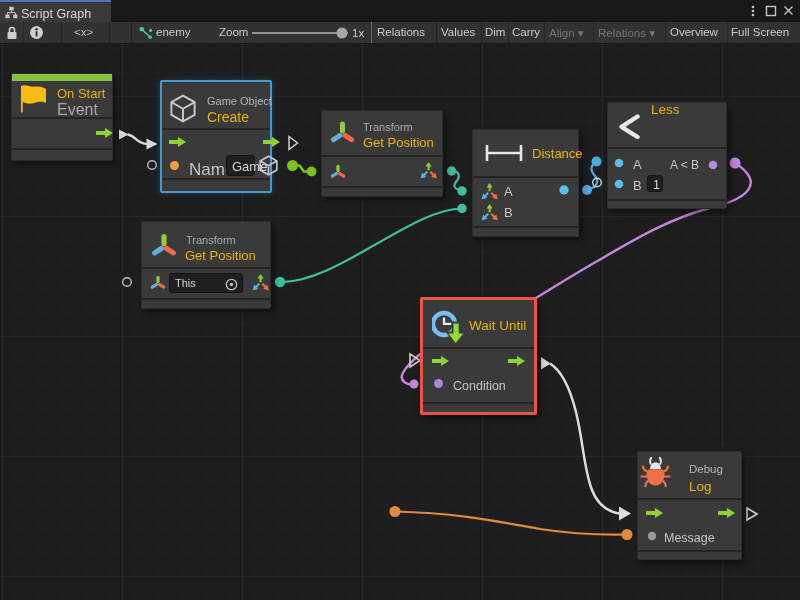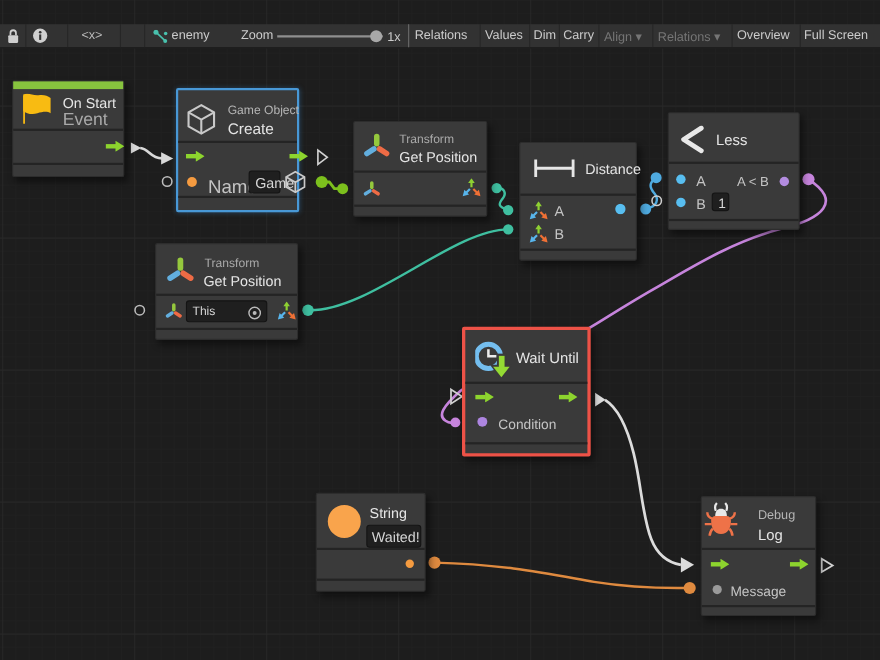--- a/index.html
+++ b/index.html
@@ -21,21 +21,21 @@
       linear-gradient(#272727 1px, transparent 1px),
       linear-gradient(90deg,#272727 1px, transparent 1px),
       linear-gradient(#202020 1px, transparent 1px),
       linear-gradient(90deg,#202020 1px, transparent 1px);
     background-size:120px 120px,120px 120px,12px 12px,12px 12px;
     background-position:0 96px,2px 0,0 0,2px 0;}
   #wires{position:absolute;left:0;top:0;z-index:1;}
   .node{position:absolute;background:#3a3a3a;border:1px solid #2d2d2d;border-radius:2px;
         box-shadow:3px 4px 7px rgba(0,0,0,0.45);box-sizing:border-box;z-index:2;}
   .div{position:absolute;left:0;width:100%;height:2px;background:#242424;}
-  .t{position:absolute;line-height:1;color:#e5e5e5;white-space:nowrap;}
+  .t{position:absolute;line-height:1;color:#eab308;white-space:nowrap;}
   .sub{color:#a9a9a9;}
   .lab{color:#c4c4c4;}
   .fld{position:absolute;background:#1f1f1f;border:1px solid #141414;border-radius:3px;
        box-sizing:border-box;color:#d6d6d6;}
   .ic{position:absolute;}
 </style>
 </head>
 <body>
 <div id="app">
 
@@ -58,20 +58,39 @@
         <line x1="10.3" y1="9.8" x2="13.7" y2="13.2" stroke="#f07035" stroke-width="2"></line>
         <polygon points="15.3,10.6 16.9,16.4 11.1,14.8" fill="#f07035"></polygon>
       </g>
       <g id="cube" fill="none" stroke="#c9c9c9">
         <path d="M10,1.2 L18.8,6.2 V15.8 L10,20.8 L1.2,15.8 V6.2 Z"></path>
         <path d="M1.2,6.2 L10,11.2 L18.8,6.2 M10,11.2 V20.8"></path>
       </g>
     </defs>
   </svg>
 
+  <div id="tabbar">
+    <div id="tab">
+      <svg class="ic" style="left:5px;top:4px" width="13" height="13" viewBox="0 0 13 13">
+        <rect x="4.2" y="0.8" width="4.6" height="3.6" fill="#c8c8c8"></rect>
+        <rect x="0.4" y="8.4" width="4.2" height="3.8" fill="#c8c8c8"></rect>
+        <rect x="8.2" y="8.4" width="4.2" height="3.8" fill="#c8c8c8"></rect>
+        <path d="M6.5,4.4 V6.6 M2.5,8.4 V6.6 H10.3 V8.4" stroke="#c8c8c8" fill="none"></path>
+      </svg>
+      <span class="lbl">Script Graph</span>
+    </div>
+
+    <svg class="ic" style="left:748px;top:3px" width="48" height="16" viewBox="0 0 48 16">
+      <circle cx="5" cy="4" r="1.3" fill="#c4c4c4"></circle>
+        <circle cx="5" cy="8" r="1.3" fill="#c4c4c4"></circle>
+        <circle cx="5" cy="12" r="1.3" fill="#c4c4c4"></circle>
+      <rect x="18.5" y="3.5" width="9" height="9" fill="none" stroke="#c4c4c4" stroke-width="1.4"></rect>
+      <path d="M36.5,3.5 L44.5,11.5 M44.5,3.5 L36.5,11.5" stroke="#c4c4c4" stroke-width="1.4"></path>
+    </svg>
+  </div>
 
   <div id="toolbar">
     <svg class="ic" style="left:6px;top:4px" width="12" height="14" viewBox="0 0 12 14">
       <rect x="1.5" y="6" width="9" height="7" rx="1" fill="#cfcfcf"></rect>
       <path d="M3.5,6 V4 a2.5,2.5 0 0 1 5,0 V6" fill="none" stroke="#cfcfcf" stroke-width="1.6"></path>
     </svg>
     <svg class="ic" style="left:29px;top:3px" width="15" height="15" viewBox="0 0 15 15">
       <circle cx="7.5" cy="7.5" r="6.5" fill="#cfcfcf"></circle>
       <rect x="6.6" y="6.3" width="1.9" height="5" fill="#303030"></rect>
       <circle cx="7.55" cy="4.3" r="1.2" fill="#303030"></circle>
@@ -228,21 +247,21 @@
           <use href="#vec3"></use>
         </svg>
     <div class="t lab" style="left:31px;top:75.5px;font-size:13px">B</div>
     <div class="div" style="top:96px"></div>
   </div>
 
   <div class="node" style="left:607px;top:102px;width:120px;height:107px">
     <svg class="ic" style="left:10px;top:11px" width="24" height="26" viewBox="0 0 24 26">
       <path d="M19.5,2.5 L3.5,12.8 L19.5,23 " fill="none" stroke="#e8e8e8" stroke-width="4.4" stroke-linecap="round" stroke-linejoin="round"></path>
     </svg>
-    <div class="t" style="left:43px;top:18px;font-size:13.5px">Less</div>
+    <div class="t" style="left:43px;top:0;font-size:13.5px">Less</div>
     <div class="div" style="top:44px"></div>
     <svg class="ic" style="left:6px;top:55px" width="10" height="10">
           <circle cx="5" cy="5" r="4.3" fill="#58bef0"></circle>
         </svg>
     <div class="t lab" style="left:25px;top:55px;font-size:13px">A</div>
     <div class="t lab" style="left:62px;top:55.5px;font-size:12px">A &lt; B</div>
     <svg class="ic" style="left:100px;top:56.5px" width="10" height="10">
           <circle cx="5" cy="5" r="4.3" fill="#b38ce0"></circle>
         </svg>
     <svg class="ic" style="left:6px;top:76px" width="10" height="10">
@@ -292,32 +311,20 @@
     <svg class="ic" style="left:85px;top:55.5px" width="17" height="10">
           <use href="#arrow"></use>
         </svg>
     <svg class="ic" style="left:9.5px;top:78px" width="11" height="11">
           <circle cx="5.5" cy="5.5" r="4.5" fill="#ad85e0"></circle>
         </svg>
     <div class="t lab" style="left:30px;top:80px;font-size:12.5px">Condition</div>
     <div class="div" style="top:102px"></div>
   </div>
 
-  <div class="node" style="left:287px;top:448px;width:100px;height:90px">
-    <svg class="ic" style="left:9px;top:9px" width="32" height="32">
-          <circle cx="16" cy="16" r="15" fill="#f9a44c"></circle>
-        </svg>
-    <div class="t" style="left:48px;top:11px;font-size:13px">String</div>
-    <div class="fld" style="left:45px;top:28px;width:50px;height:21px;font-size:13px;padding:3px 0 0 4px">Waited!</div>
-    <div class="div" style="top:49px"></div>
-    <svg class="ic" style="left:80px;top:59px" width="9" height="9">
-          <circle cx="4.5" cy="4.5" r="3.8" fill="#f59b40"></circle>
-        </svg>
-    <div class="div" style="top:77px"></div>
-  </div>
 
   <div class="node" style="left:637px;top:451px;width:105px;height:109px">
     <svg class="ic" style="left:2px;top:3px" width="32" height="34" viewBox="0 0 32 34">
       <path d="M10.8,9.5 C9.6,6.5 10,4 11.7,2.2" stroke="#e8e8e8" stroke-width="2" fill="none"></path>
       <path d="M20.2,9.5 C21.4,6.5 21,4 19.3,2.2" stroke="#e8e8e8" stroke-width="2" fill="none"></path>
       <path d="M10.2,14 C10.2,9.2 12.3,7.4 15.5,7.4 C18.7,7.4 20.8,9.2 20.8,14 Z" fill="#e8e8e8"></path>
       <path d="M7.5,16.5 C4.5,15.5 3,13.5 3,10.7 M23.5,16.5 C26.5,15.5 28,13.5 28,10.7" stroke="#ee7248" stroke-width="2.2" fill="none"></path>
       <path d="M7,21.5 H0.7 M24,21.5 H30.3" stroke="#ee7248" stroke-width="2.2"></path>
       <path d="M8,25.5 C6,27.5 5.2,29.3 5.2,32 M23,25.5 C25,27.5 25.8,29.3 25.8,32" stroke="#ee7248" stroke-width="2.2" fill="none"></path>
       <path d="M6.5,18.5 C6.5,15.8 8.3,14.2 10.5,14.2 L20.5,14.2 C22.7,14.2 24.5,15.8 24.5,18.5 C24.5,25.5 21.5,30.5 15.5,30.5 C9.5,30.5 6.5,25.5 6.5,18.5 Z" fill="#ee7248"></path>

